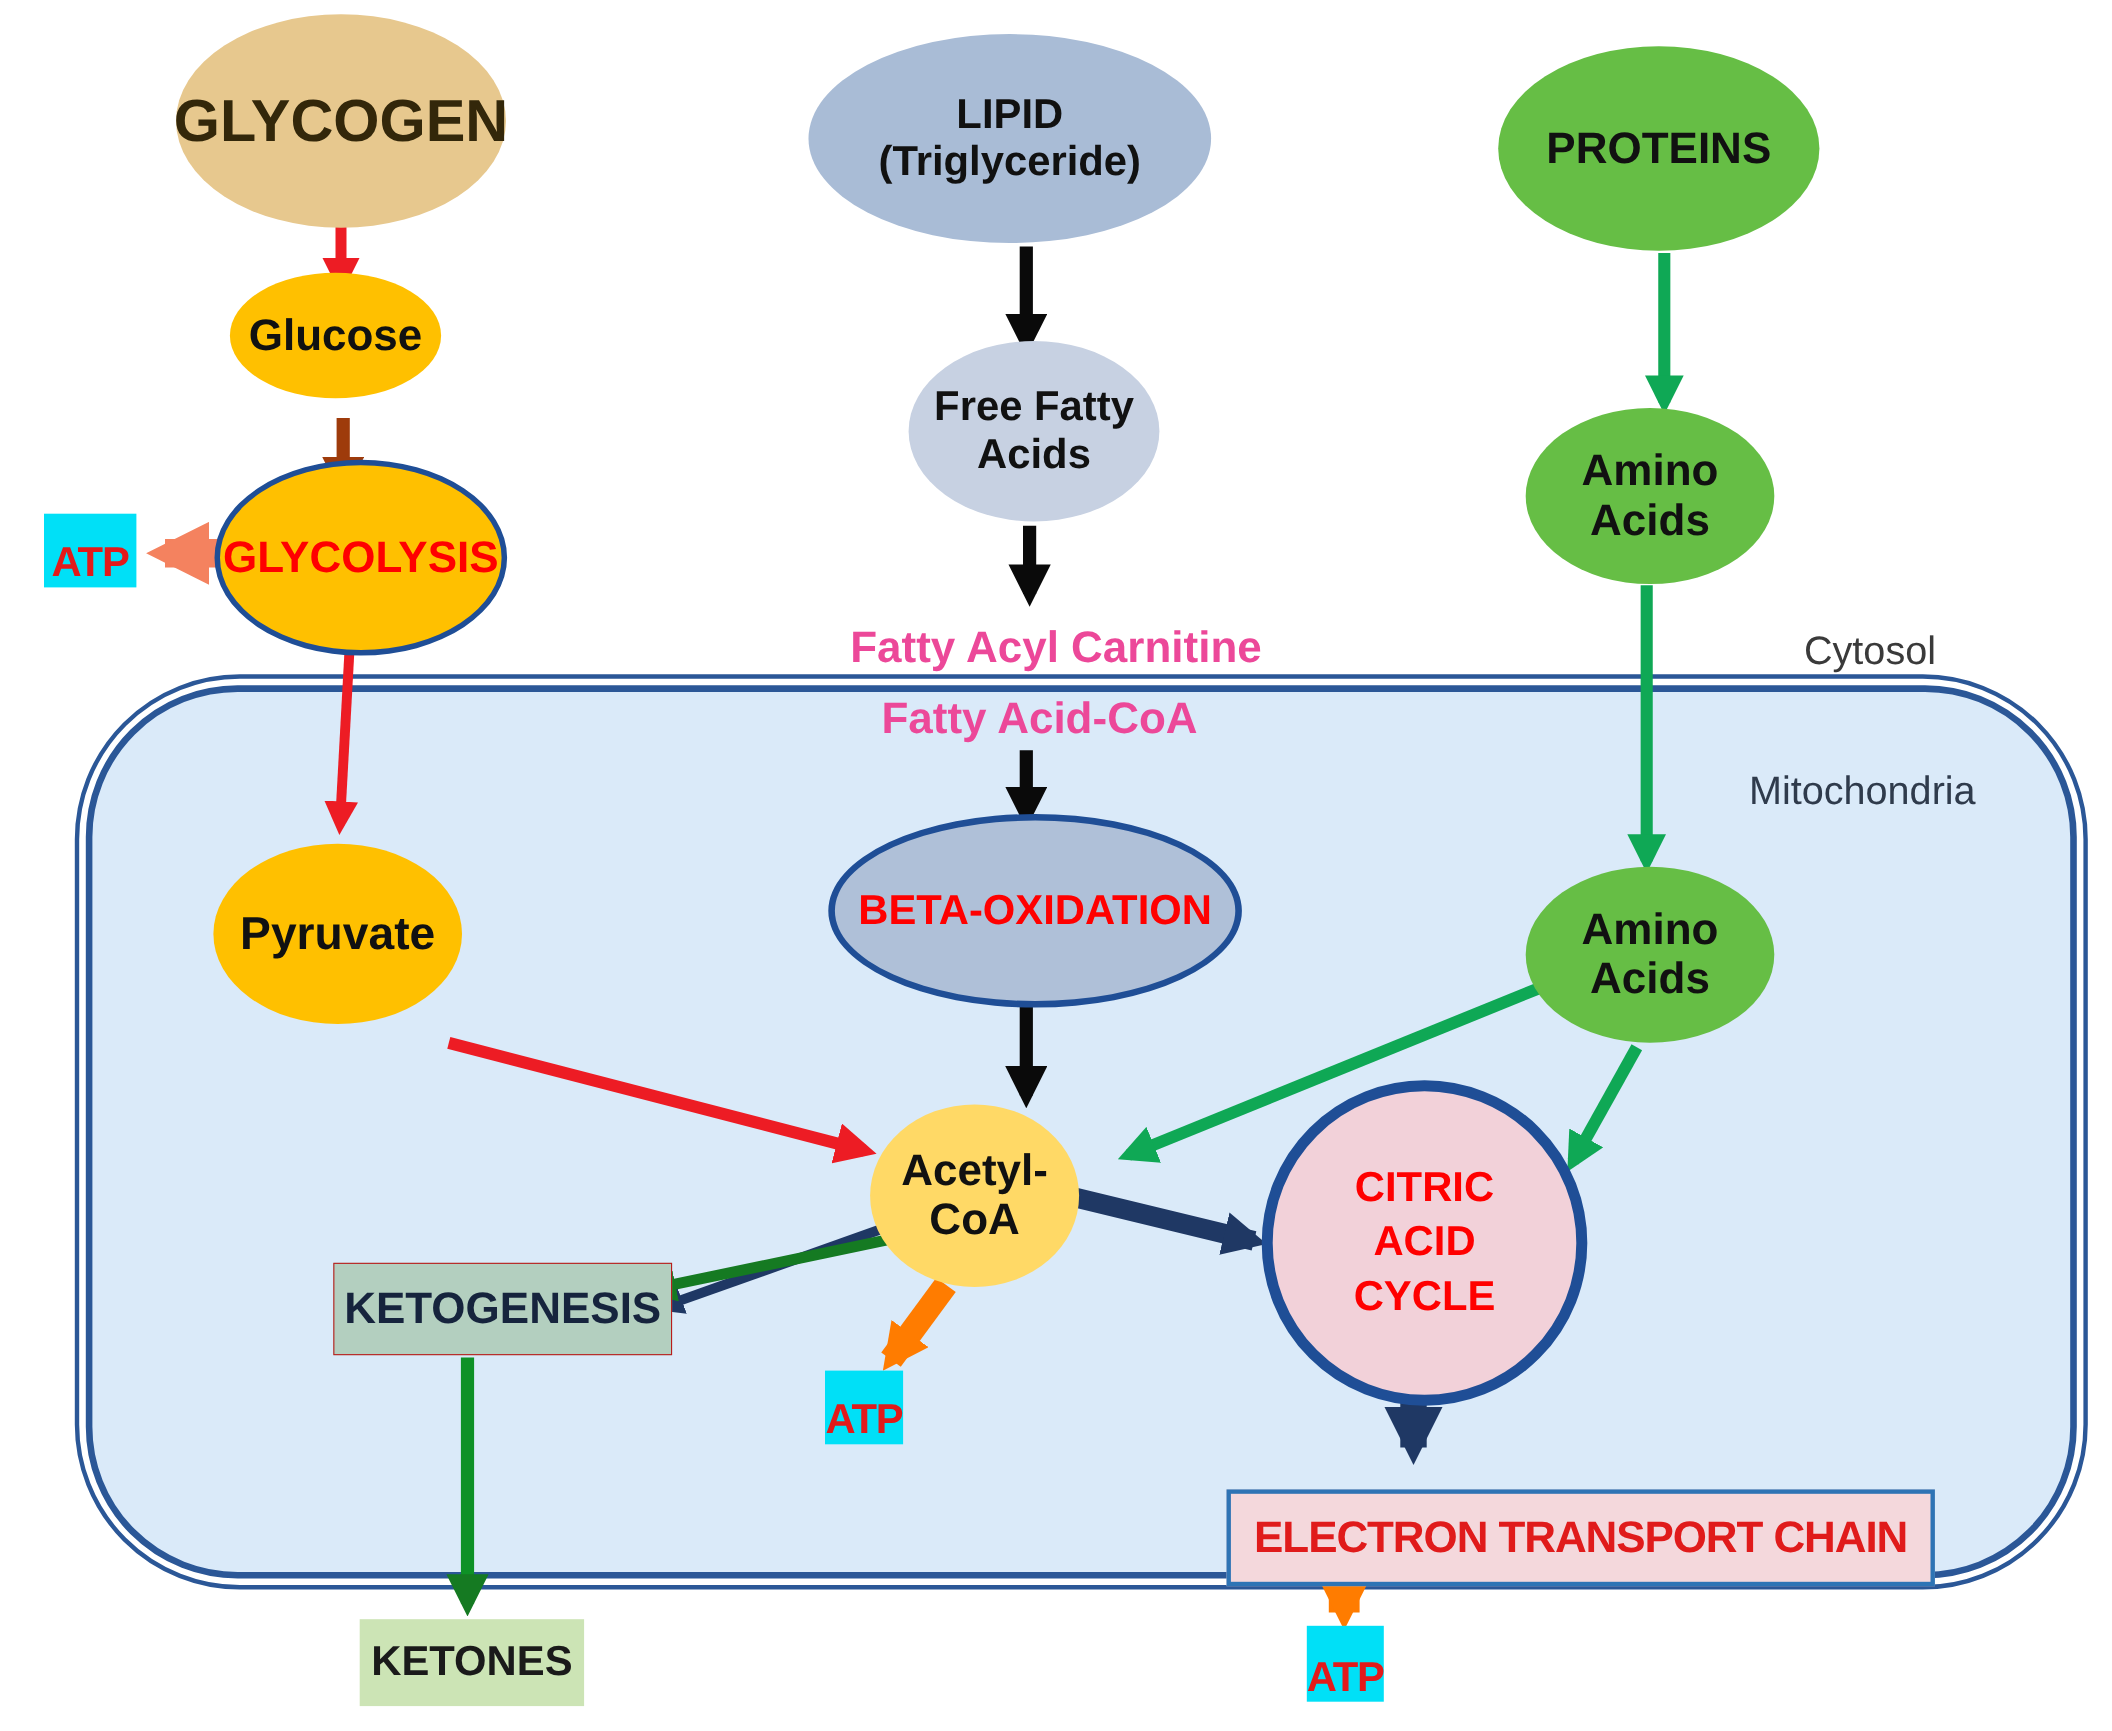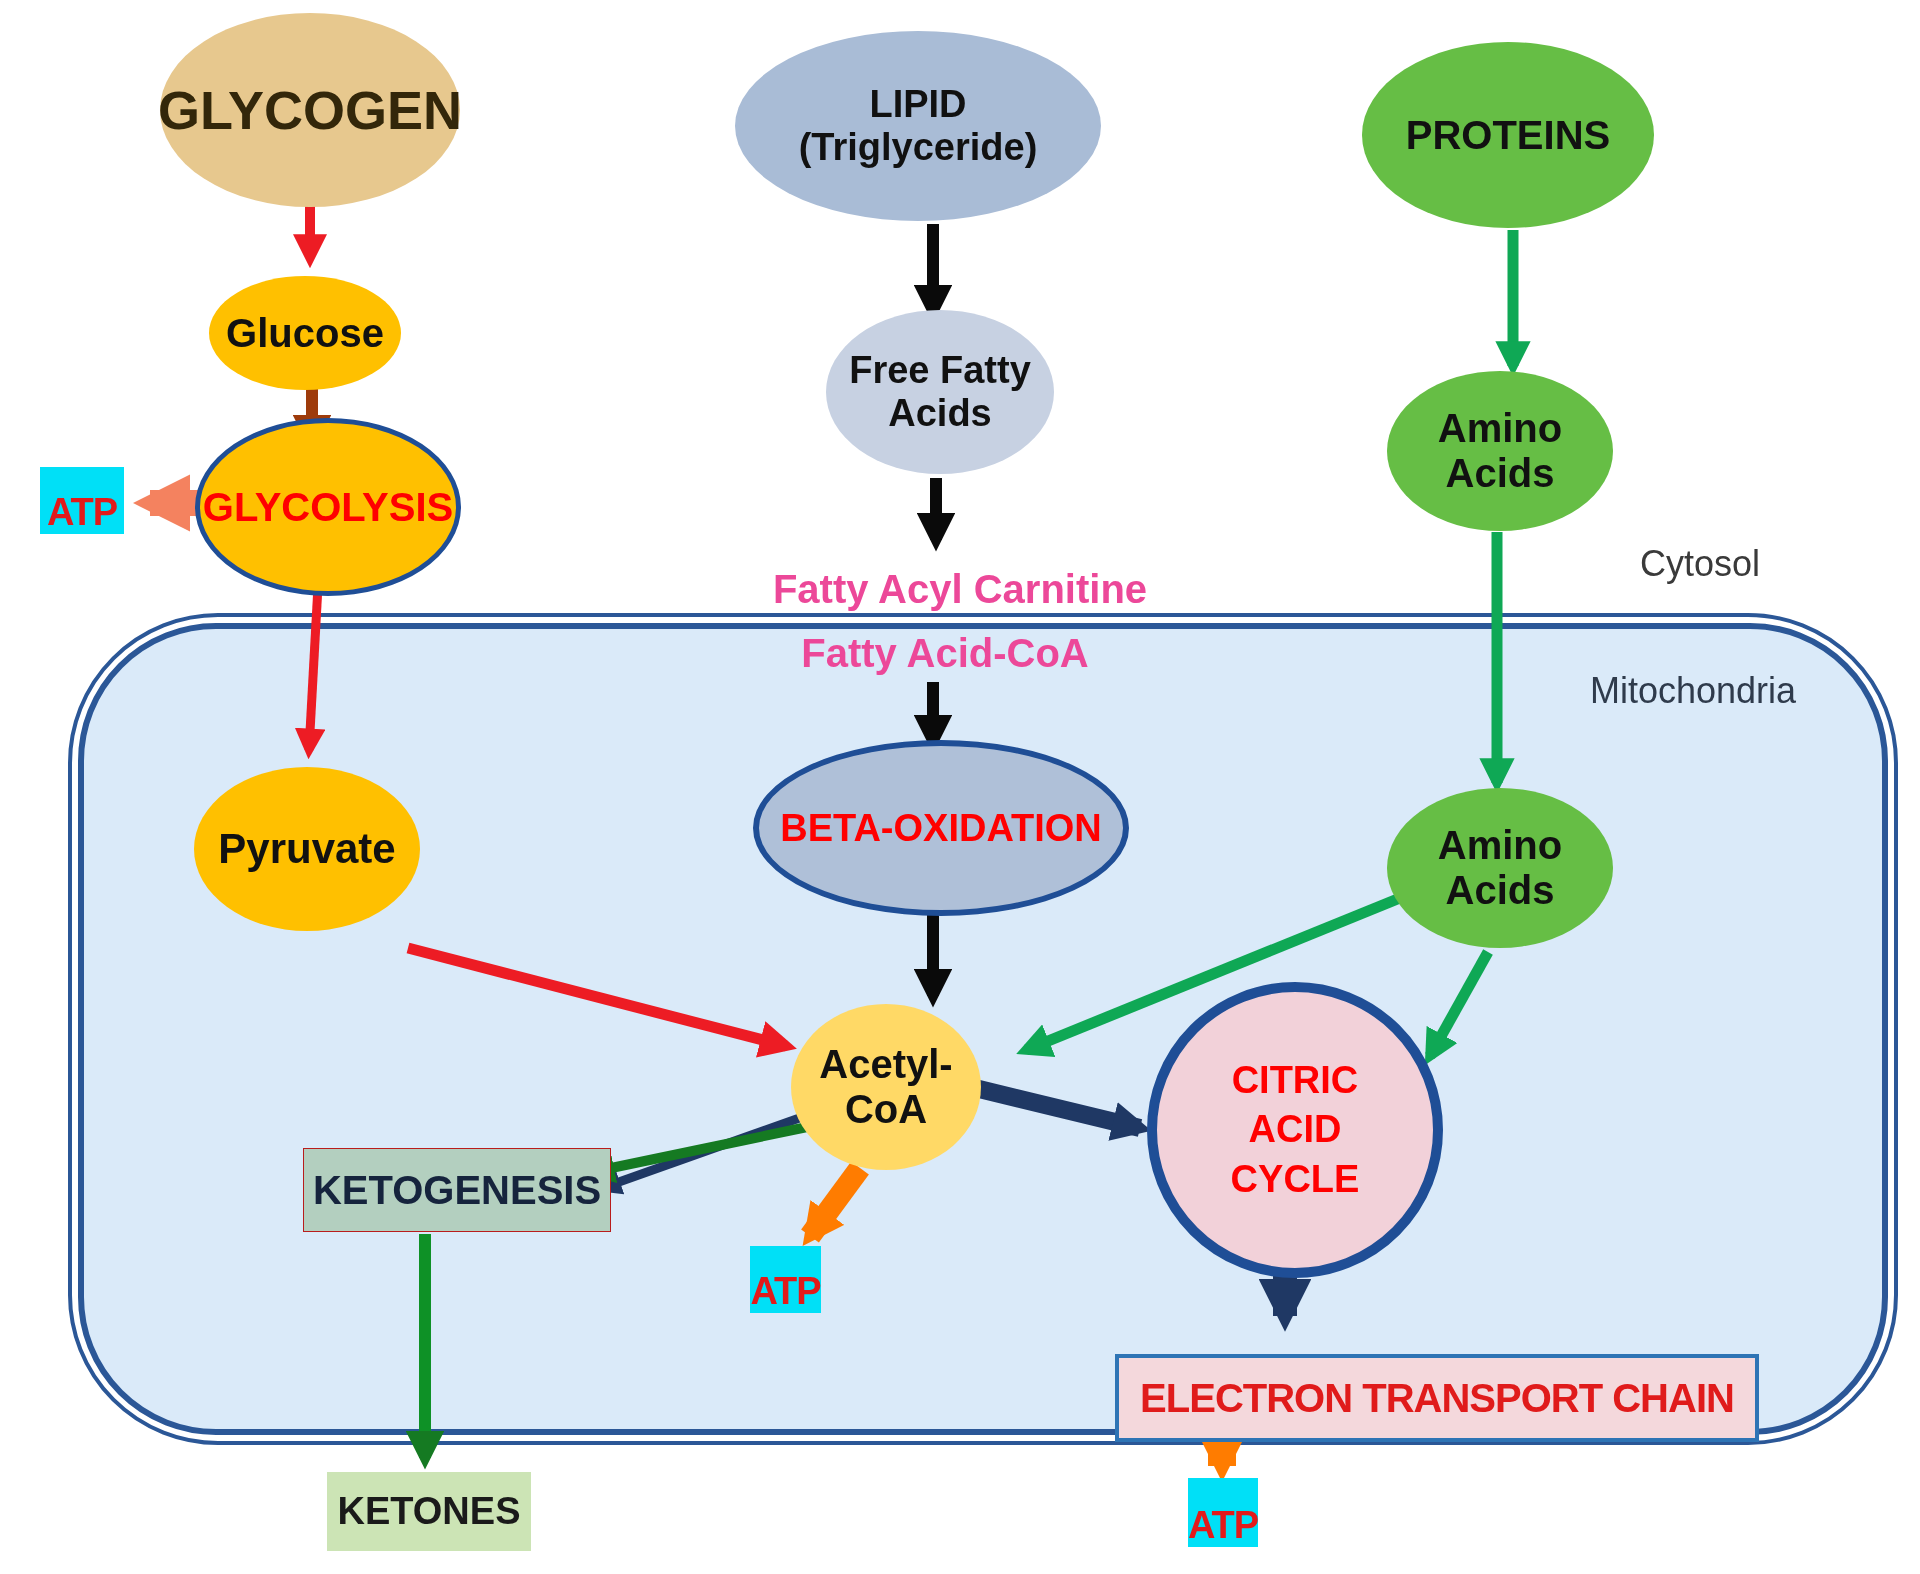--- a/index.html
+++ b/index.html
@@ -16,21 +16,21 @@
   #arrows{position:absolute;left:0;top:0;z-index:5;}
 
   
   .node{position:absolute;display:flex;align-items:center;justify-content:center;
         text-align:center;z-index:10;font-weight:bold;}
   .ellipse{border-radius:50%;}
   .node span{display:block;line-height:1.12;}
 
   .glycogen{left:160px;top:13px;width:300px;height:194px;background:#E7C88E;
             font-size:54px;color:#33270A;}
-  .glucose{left:209px;top:276px;width:192px;height:114px;background:#FFC000;
+  .glucose{left:209px;top:248px;width:192px;height:114px;background:#FFC000;
            font-size:40px;color:#111;}
   .glycolysis{left:195px;top:418px;width:256px;height:168px;background:#FFC000;
               border:5px solid #1F4E96;font-size:40px;color:#FF0000;}
   .atp-box{background:#00E0F7;color:#E21A1A;font-size:38px;letter-spacing:-1px;align-items:flex-end;}
   .atp-glycolysis{left:40px;top:467px;width:84px;height:67px;}
   .lipid{left:735px;top:31px;width:366px;height:190px;background:#A9BCD6;
          font-size:38px;color:#111;}
   .ffa{left:826px;top:310px;width:228px;height:164px;background:#C7D1E2;
        font-size:38px;color:#111;justify-content:center;}
   .plain-label{background:transparent;color:#ec4899;font-size:40px;justify-content:center;}
@@ -53,21 +53,21 @@
                border:1px solid #b91c1c;font-size:40px;color:#16243D;}
   .ketones{left:327px;top:1472px;width:204px;height:79px;background:#CCE4B5;
            font-size:38px;color:#1A1A1A;}
   .citric{left:1147px;top:982px;width:276px;height:276px;background:#F2D1D9;
           border:10px solid #1F4E96;font-size:38px;color:#FF0000;text-align:center;}
   .citric span{line-height:1.3;}
   .etc{left:1115px;top:1328px;width:636px;height:80px;background:#F4D8DC;
        border:4px solid #2E74B5;font-size:40px;color:#E01B1B;letter-spacing:-1px;margin-top:26px;}
   .atp-etc{left:1188px;top:1478px;width:70px;height:69px;}
 
-  .region-label{position:absolute;z-index:10;font-size:36px;font-weight:500;text-align:center;}
+  .region-label{position:absolute;z-index:10;font-size:36px;font-weight:500;text-align:center;margin-top:28px;}
   .cytosol-label{left:1600px;top:543px;width:200px;color:#3A3A3A;}
   .mitochondria-label{left:1540px;top:670px;width:306px;color:#2F3B4C;}
 </style>
 </head>
 <body>
 
 <div id="canvas">
 
   <div class="mito-outer">
     <div class="mito-inner"></div>

